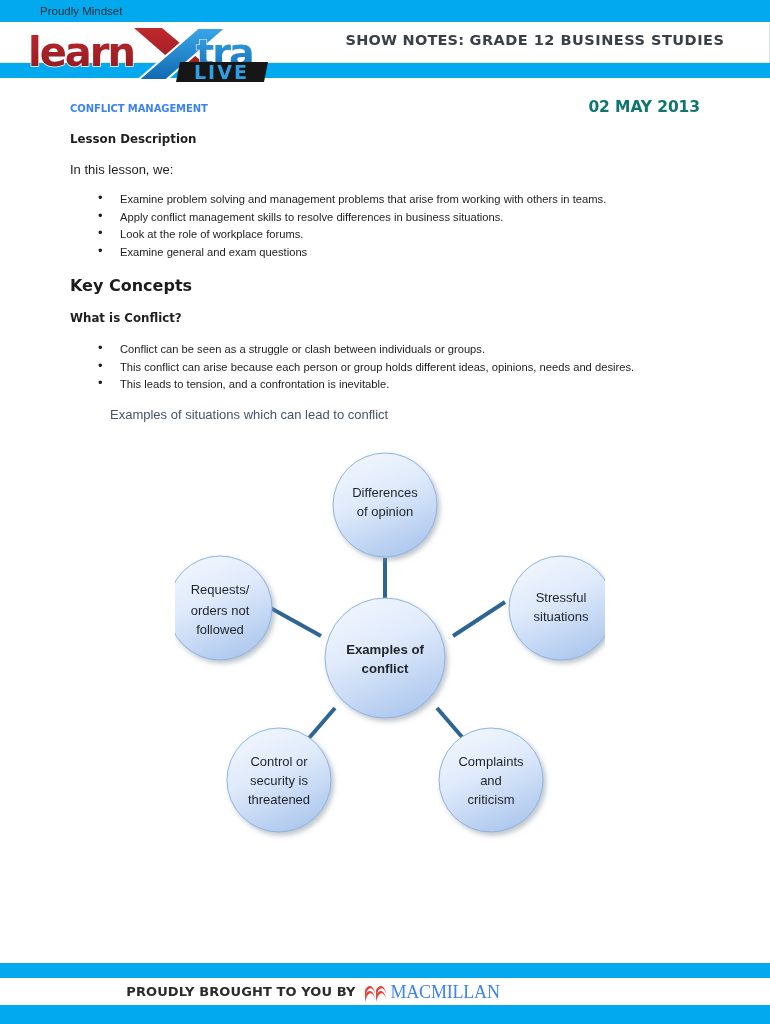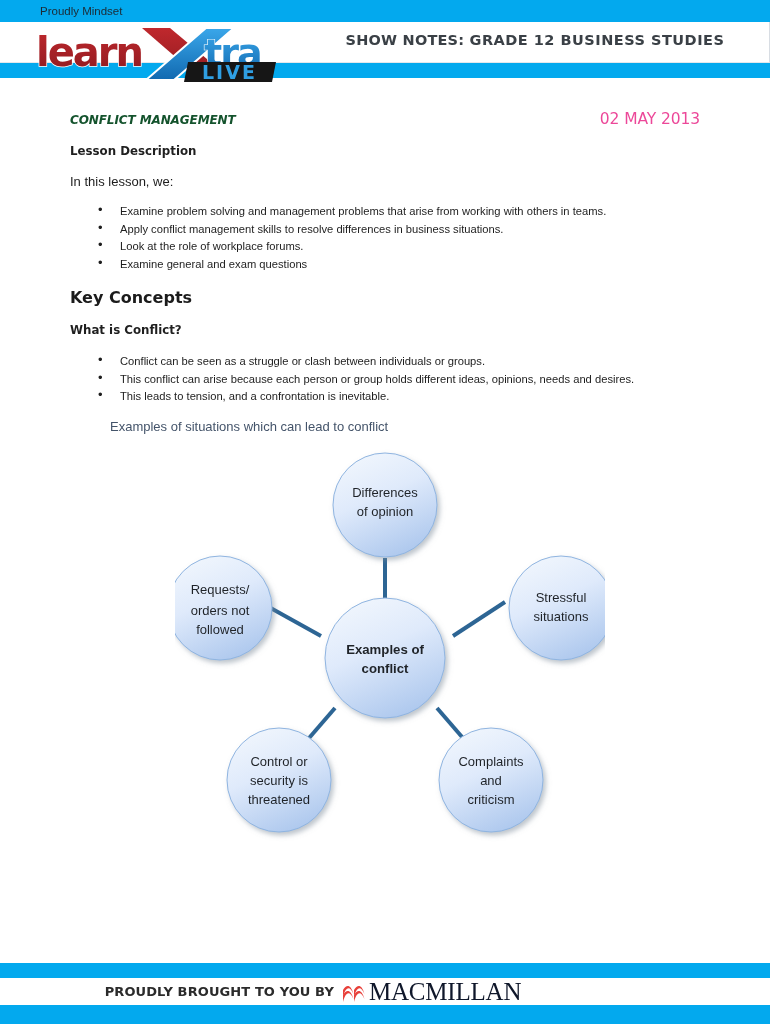--- a/index.html
+++ b/index.html
@@ -65,53 +65,51 @@
     left: 40px; top: 5px;
     font-size: 11.5px;
     color: #1d2a34;
     font-family: "Liberation Sans", sans-serif;
     z-index: 6;
   }
 
   
   .logo {
     position: absolute;
-    left: 36px; top: 22px;
+    left: 28px; top: 22px;
     width: 240px; height: 60px;
     z-index: 5;
   }
   .logo svg { display:block; }
 
   
   .content {
     position: absolute;
     left: 70px; top: 98px;
     width: 630px;
   }
   .doc-title-row {
     display: flex;
     justify-content: space-between;
     align-items: baseline;
     margin-bottom: 16px;
   }
   .doc-title {
-    font-size: 12px;
-    font-weight: bold;
-    color: #14532d;
+    font-size: 10px;
+    font-weight: bold;
+    color: #3b82f6;
     font-family: "DejaVu Sans", sans-serif;
     letter-spacing: -0.1px;
-    font-style: italic;
   }
   .doc-date {
     font-size: 15.5px;
-    font-weight: normal;
-    color: #ec4899;
+    font-weight: bold;
+    color: #0f766e;
     font-family: "DejaVu Sans", sans-serif;
     letter-spacing: -0.1px;
-    margin-top: 12px;
   }
   .sec-label {
     font-size: 11.8px;
     font-weight: bold;
     color: #1f1f1f;
     font-family: "DejaVu Sans", sans-serif;
     margin: 0 0 16px 0;
   }
   .para {
     font-size: 13px;
@@ -212,22 +210,22 @@
   .ftr-text {
     font-size: 13px;
     font-weight: bold;
     color: #2b2b2b;
     font-family: "DejaVu Sans", sans-serif;
     letter-spacing: 0.1px;
   }
   .mac-wrap { display:flex; align-items:center; gap:1px; }
   .mac-word {
     font-family: "Liberation Serif", serif;
-    font-size: 25px;
-    color: #0f172a;
+    font-size: 18px;
+    color: #3b82f6;
     letter-spacing: -0.2px;
     line-height: 1;
   }
 </style>
 </head>
 <body>
 
 <div class="page">
 
   <div class="hdr-bar-top"></div>

